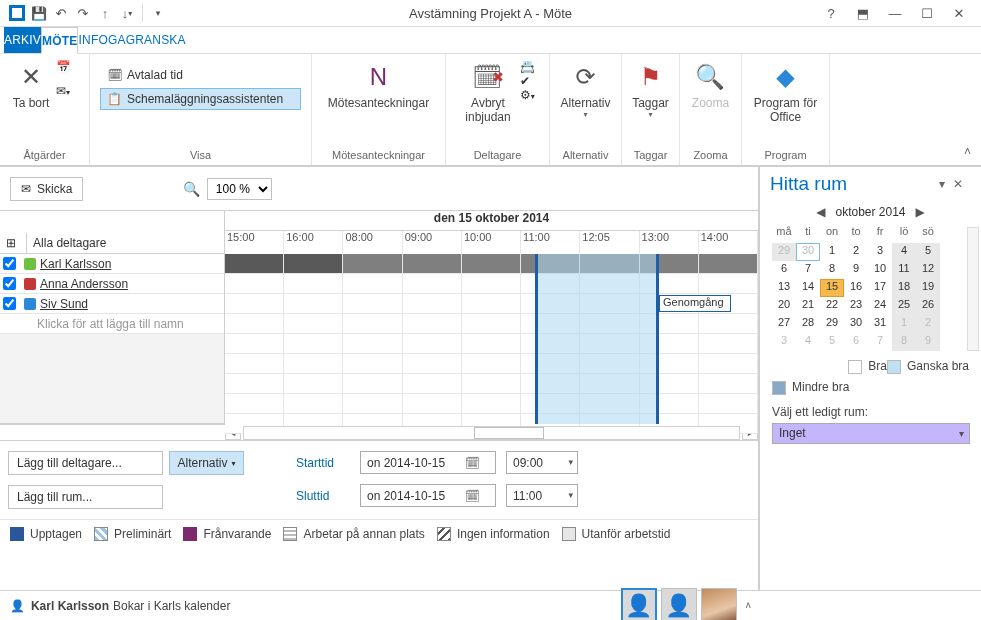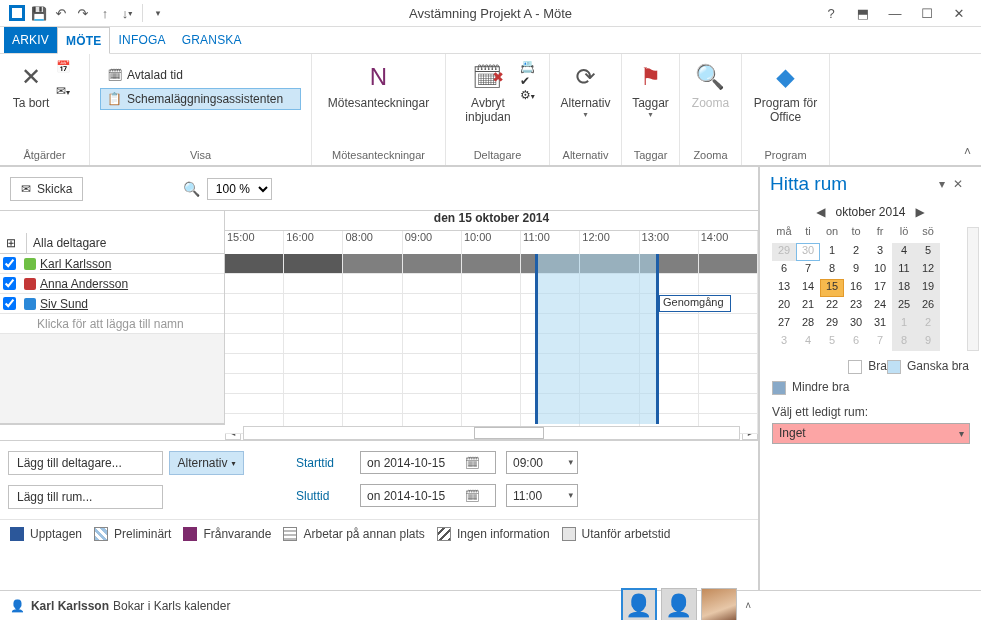--- a/index.html
+++ b/index.html
@@ -9,21 +9,21 @@
 
   
   .qat{height:27px;background:#fff;border-bottom:1px solid #dcdcdc;display:flex;align-items:center;padding:0 6px;font-size:12px;color:#444}
   .qat .icon{width:22px;height:22px;display:flex;align-items:center;justify-content:center;font-size:13px;color:#555}
   .qat .sep{width:1px;height:18px;background:#dcdcdc;margin:0 4px}
   .qat-title{position:absolute;left:0;right:0;text-align:center;pointer-events:none;color:#444;font-size:13px}
   .wndbtn{width:32px;height:27px;display:flex;align-items:center;justify-content:center;font-size:13px;color:#555}
 
   
   .tabs{height:27px;background:#fff;display:flex;align-items:stretch;padding-left:4px;border-bottom:1px solid #dcdcdc}
-  .tab{padding:0 8px;display:flex;align-items:center;color:#0072c6;font-size:12px;letter-spacing:.2px}
+  .tab{padding:0 0;display:flex;align-items:center;color:#0072c6;font-size:12px;letter-spacing:.2px}
   .tab.file{background:#0072c6;color:#fff}
   .tab.active{background:#fff;border:1px solid #ccc;border-bottom-color:#fff;margin-bottom:-1px;color:#0072c6;font-weight:600}
 
   
   .ribbon{height:112px;background:#fff;border-bottom:1px solid #cfcfcf;display:flex}
   .group{border-right:1px solid #e5e5e5;display:flex;flex-direction:column;padding:4px 10px 0}
   .group .body{flex:1;display:flex;align-items:flex-start}
   .group .title{text-align:center;color:#666;font-size:11px;padding:2px 0 4px}
   .bigbtn{display:flex;flex-direction:column;align-items:center;width:78px;text-align:center;font-size:12px;color:#444;padding-top:2px}
   .bigbtn .bi{width:34px;height:34px;display:flex;align-items:center;justify-content:center;font-size:24px;color:#555;margin-bottom:2px}
@@ -115,21 +115,21 @@
   .day.today{border:1px solid #e39a2b;color:#333;background:#fff4d6}
   .day.sel{background:#f6b94d}
   .day.outline{border:1px solid #7dbce8}
   .vscroll{position:absolute;right:2px;top:28px;bottom:4px;width:12px;border:1px solid #dcdcdc;background:#f5f5f5}
   .rf-legend{padding:4px 12px 8px;font-size:12px;color:#444}
   .rf-legend .sw{width:14px;height:14px;border:1px solid #bbb;display:inline-block;margin-right:6px;vertical-align:middle}
   .rf-legend .good{background:#fff}
   .rf-legend .fair{background:#bfe0f5}
   .rf-legend .poor{background:#88a9c8}
   .rf-label{padding:2px 12px;color:#444}
-  .rf-select{width:198px;height:21px;border:1px solid #ababab;background:#fca5a5;padding:0 6px;display:flex;align-items:center;font-size:12px;margin:2px 12px 6px;position:relative}
+  .rf-select{width:198px;height:21px;border:1px solid #ababab;background:#c4b5fd;padding:0 6px;display:flex;align-items:center;font-size:12px;margin:2px 12px 6px;position:relative}
   .rf-select .caret{position:absolute;right:5px;font-size:10px;color:#555}
   .rf-list{flex:1;margin:0 12px 8px;border:1px solid #fff}
 
   
   svg{display:block}
 </style>
 </head>
 <body>
 
 <div class="qat" style="position:relative">
@@ -315,21 +315,21 @@
 
         <div class="timecol">
           <div class="daylabel">den 15 oktober 2014</div>
           <div class="hours" id="hoursRow">
               <div class="hour">15:00</div>
               <div class="hour">16:00</div>
               <div class="hour">08:00</div>
               <div class="hour">09:00</div>
               <div class="hour">10:00</div>
               <div class="hour">11:00</div>
-              <div class="hour">12:00</div>
+              <div class="hour">12:05</div>
               <div class="hour">13:00</div>
               <div class="hour">14:00</div>
             </div>
           <div class="gridrows" id="gridRows" style="height:170px">
             <div class="meetingblock"></div>
           <div class="gridrow allrow">
                 <div class="gridcell off"></div>
                 <div class="gridcell off"></div>
                 <div class="gridcell"></div>
                 <div class="gridcell"></div>

